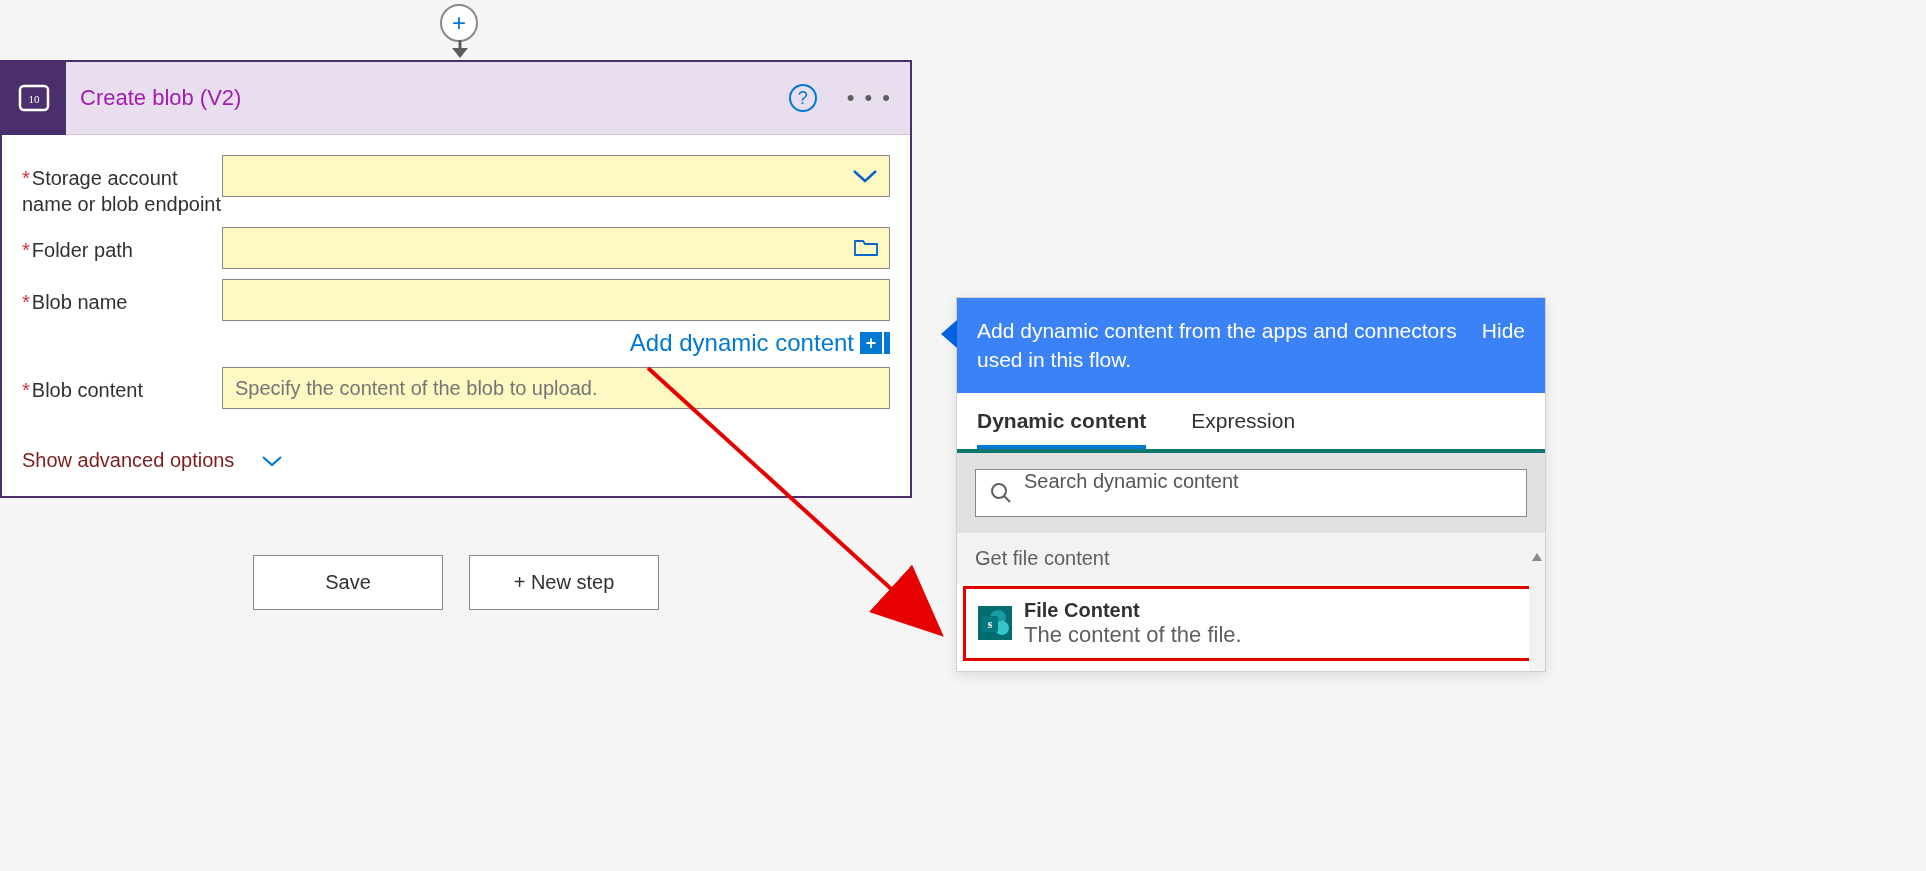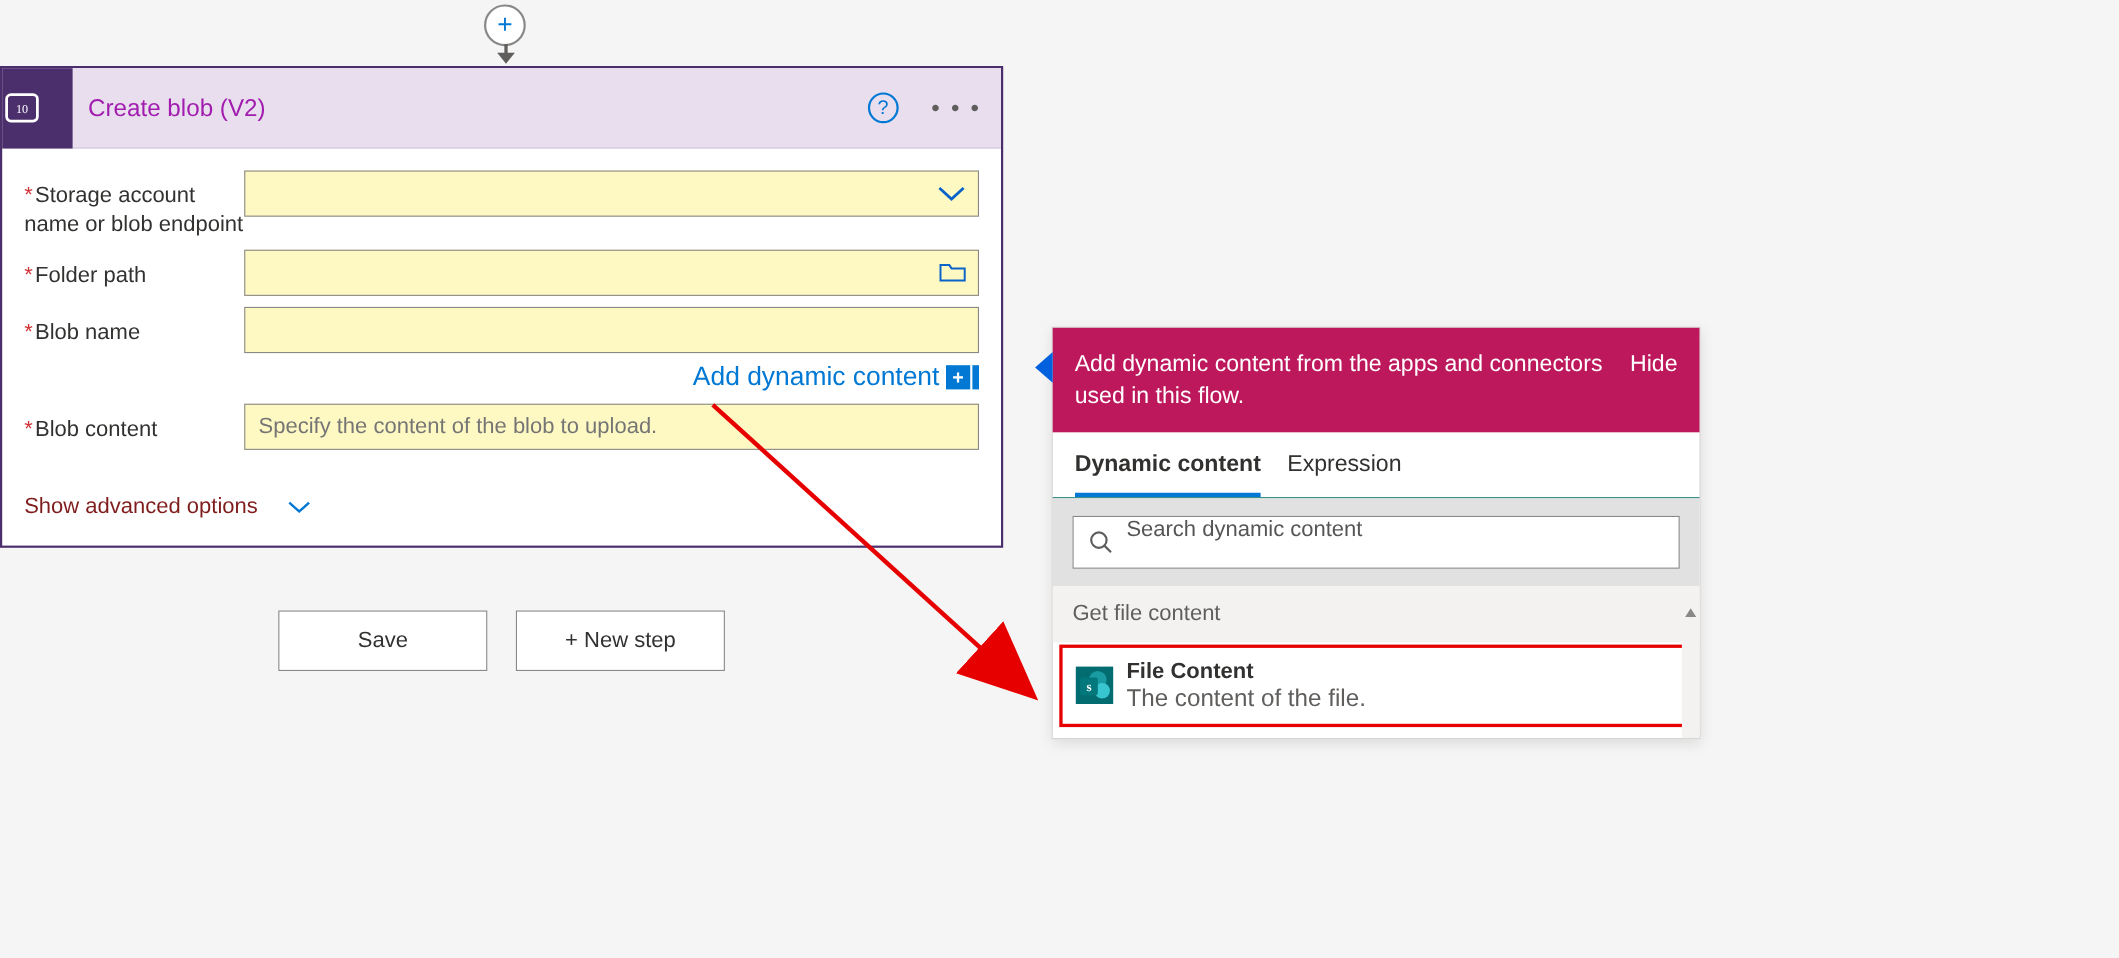--- a/index.html
+++ b/index.html
@@ -61,20 +61,21 @@
     height: 73px;
     background: #e8deee;
     border-bottom: 1px solid #d1c5de;
   }
   .card-header .icon-box {
     width: 64px;
     height: 73px;
     background: #4b2f6c;
     display: flex;
     align-items: center;
+    justify-content: center;
   }
   .card-header .icon-box svg { display:block; }
   .card-header .title {
     flex: 1;
     padding-left: 14px;
     font-size: 22px;
     color: #a21caf;
   }
   .card-header .help {
     width: 28px;
@@ -208,41 +209,41 @@
   .popover .caret {
     position: absolute;
     left: -16px;
     top: 22px;
     width: 0; height: 0;
     border-top: 14px solid transparent;
     border-bottom: 14px solid transparent;
     border-right: 16px solid #0160de;
   }
   .popover .pop-header {
-    background: #be185d;
+    background: #3b82f6;
     color: #fff;
     padding: 18px 20px;
     display: flex;
     align-items: flex-start;
     gap: 20px;
     font-size: 21px;
     line-height: 1.4;
   }
   .popover .pop-header .hdr-text { flex: 1; }
   .popover .pop-header .hide-link {
     color: #fff;
     cursor: pointer;
   }
   .pop-tabs {
     display: flex;
-    gap: 24px;
+    gap: 45px;
     padding: 0 20px;
     height: 60px;
     align-items: center;
-    border-bottom: 1px solid #0f766e;
+    border-bottom: 4px solid #0f766e;
   }
   .pop-tabs .tab {
     font-size: 21px;
     color: #323130;
     height: 100%;
     display: flex;
     align-items: center;
     cursor: pointer;
   }
   .pop-tabs .tab.active {

